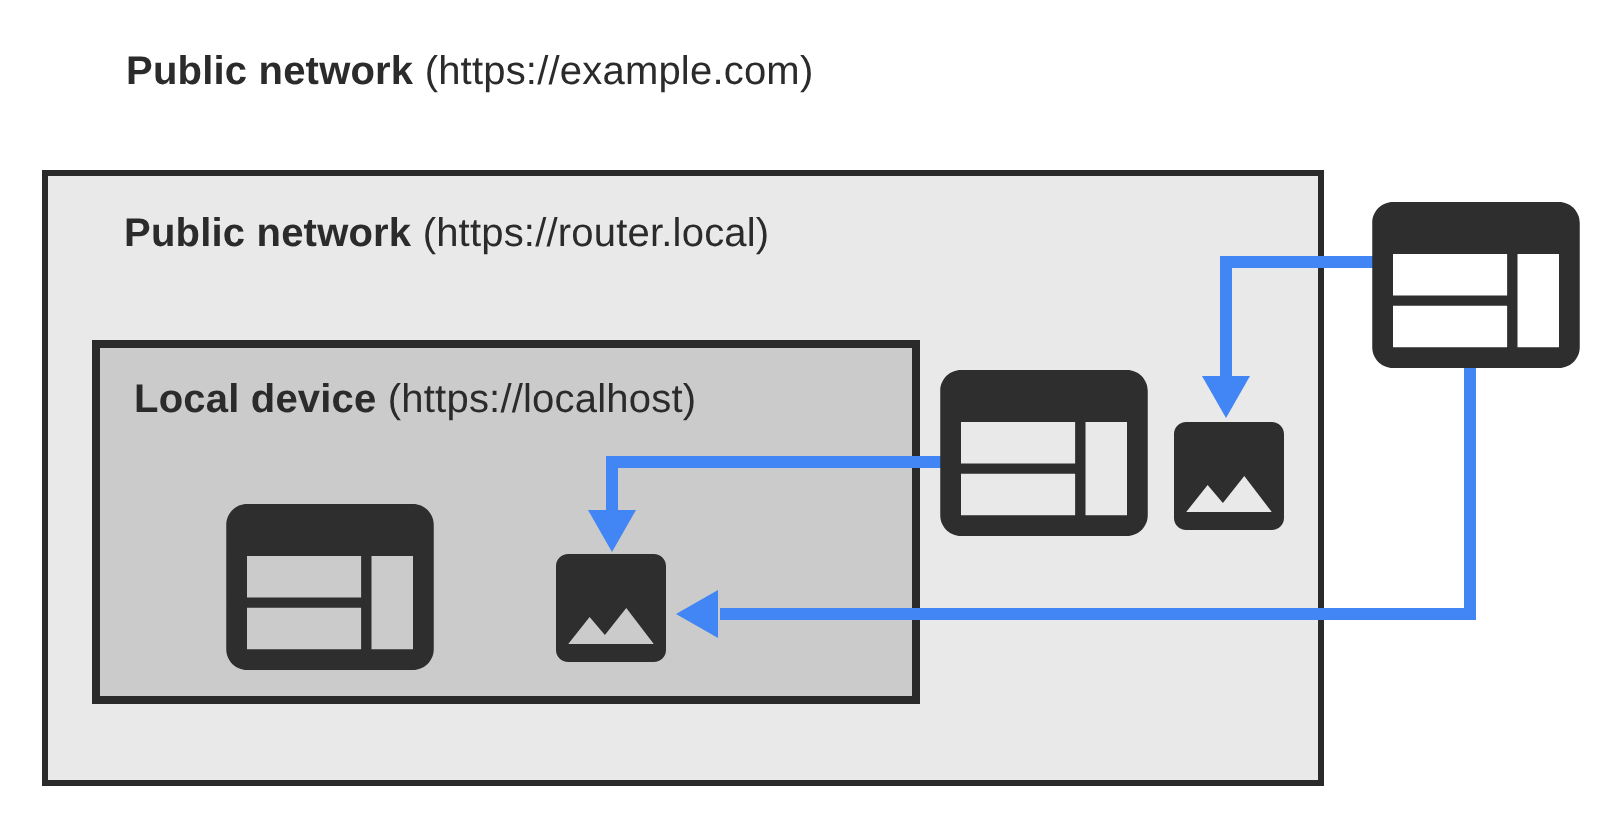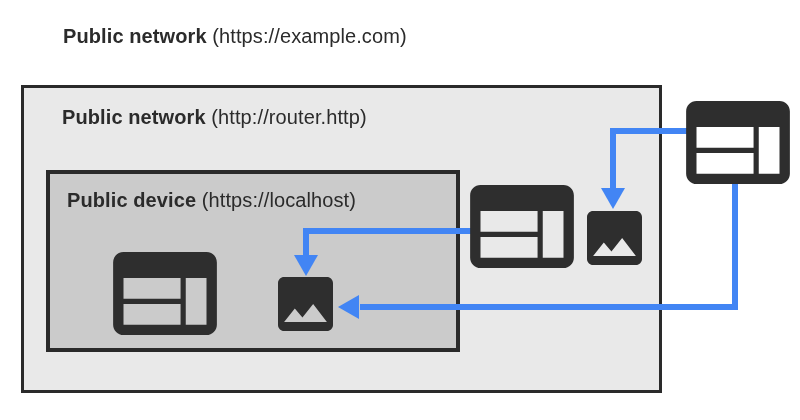--- a/index.html
+++ b/index.html
@@ -26,26 +26,26 @@
 <body>
 
 <div class="stage">
 
   <div class="net-label title">
     <span class="bold">Public network</span><span class="url"> (https://example.com)</span>
   </div>
 
   <div class="box private-box">
     <div class="net-label">
-      <span class="bold">Public network</span><span class="url"> (http://router.http)</span>
+      <span class="bold">Public network</span><span class="url"> (https://router.local)</span>
     </div>
 
     <div class="box local-box" style="left:22px;top:82px;">
       <div class="net-label">
-        <span class="bold">Public device</span><span class="url"> (https://localhost)</span>
+        <span class="bold">Local device</span><span class="url"> (https://localhost)</span>
       </div>
     </div>
   </div>
 
   <svg class="arrows" width="800" height="420" viewBox="0 0 800 420">
 
     <g>
       <polyline points="690,131 613,131 613,190" fill="none" stroke-width="6" stroke="#4285f4"></polyline>
       <polygon points="601,188 625,188 613,209" fill="#4285f4"></polygon>
     </g>

